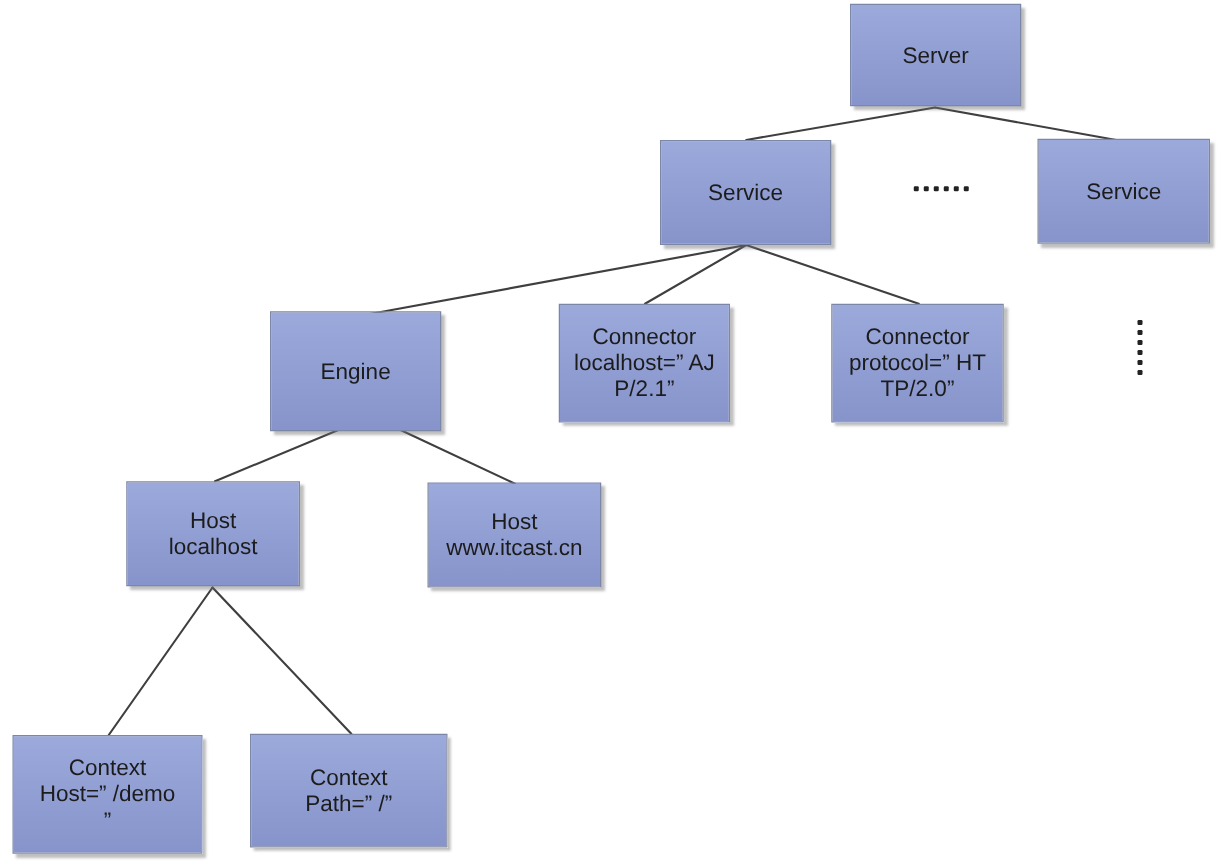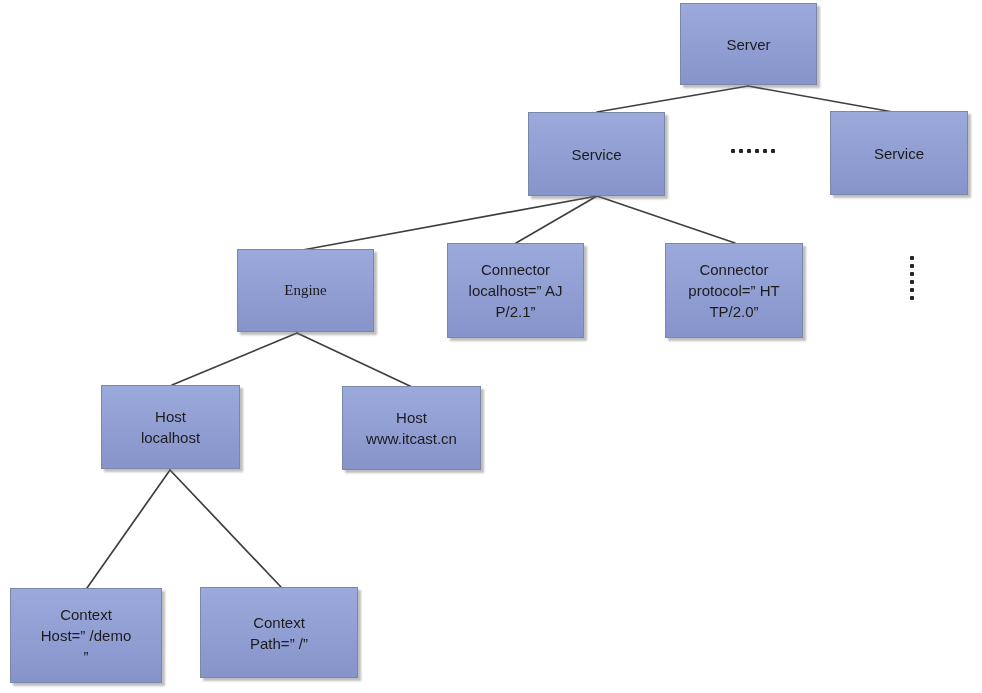--- a/index.html
+++ b/index.html
@@ -32,21 +32,21 @@
     position: absolute;
     box-sizing: border-box;
     display: flex;
     flex-direction: column;
     align-items: center;
     justify-content: center;
     background: linear-gradient(180deg, var(--node_fill_top, #9ca9db) 0%, var(--node_fill_bottom, #8694cb) 100%);
     border: 1px solid var(--node_border, #7c86a6);
     box-shadow: 3px 3px 2px rgba(110, 110, 110, 0.45);
     color: var(--text, #1c1c1c);
-    font-size: 15px;
+    font-size: 18px;
     text-align: center;
   }
   .node-line {
     line-height: 21px;
     white-space: nowrap;
   }
   .dots {
     position: absolute;
     display: flex;
   }
@@ -82,21 +82,21 @@
     </svg>
 <div class="node" style="left: 680px; top: 3px; width: 137px; height: 82px;">
       <div class="node-line">Server</div>
     </div>
     <div class="node" style="left: 528px; top: 112px; width: 137px; height: 84px;">
       <div class="node-line">Service</div>
     </div>
     <div class="node" style="left: 830px; top: 111px; width: 138px; height: 84px;">
       <div class="node-line">Service</div>
     </div>
-    <div class="node" style="left: 237px; top: 249px; width: 137px; height: 83px; font-family: Liberation Serif, serif;">
+    <div class="node" style="left: 216px; top: 249px; width: 137px; height: 96px;">
       <div class="node-line">Engine</div>
     </div>
     <div class="node" style="left: 447px; top: 243px; width: 137px; height: 95px;">
       <div class="node-line">Connector</div>
       <div class="node-line">localhost=” AJ</div>
       <div class="node-line">P/2.1”</div>
     </div>
     <div class="node" style="left: 665px; top: 243px; width: 138px; height: 95px;">
       <div class="node-line">Connector</div>
       <div class="node-line">protocol=” HT</div>

